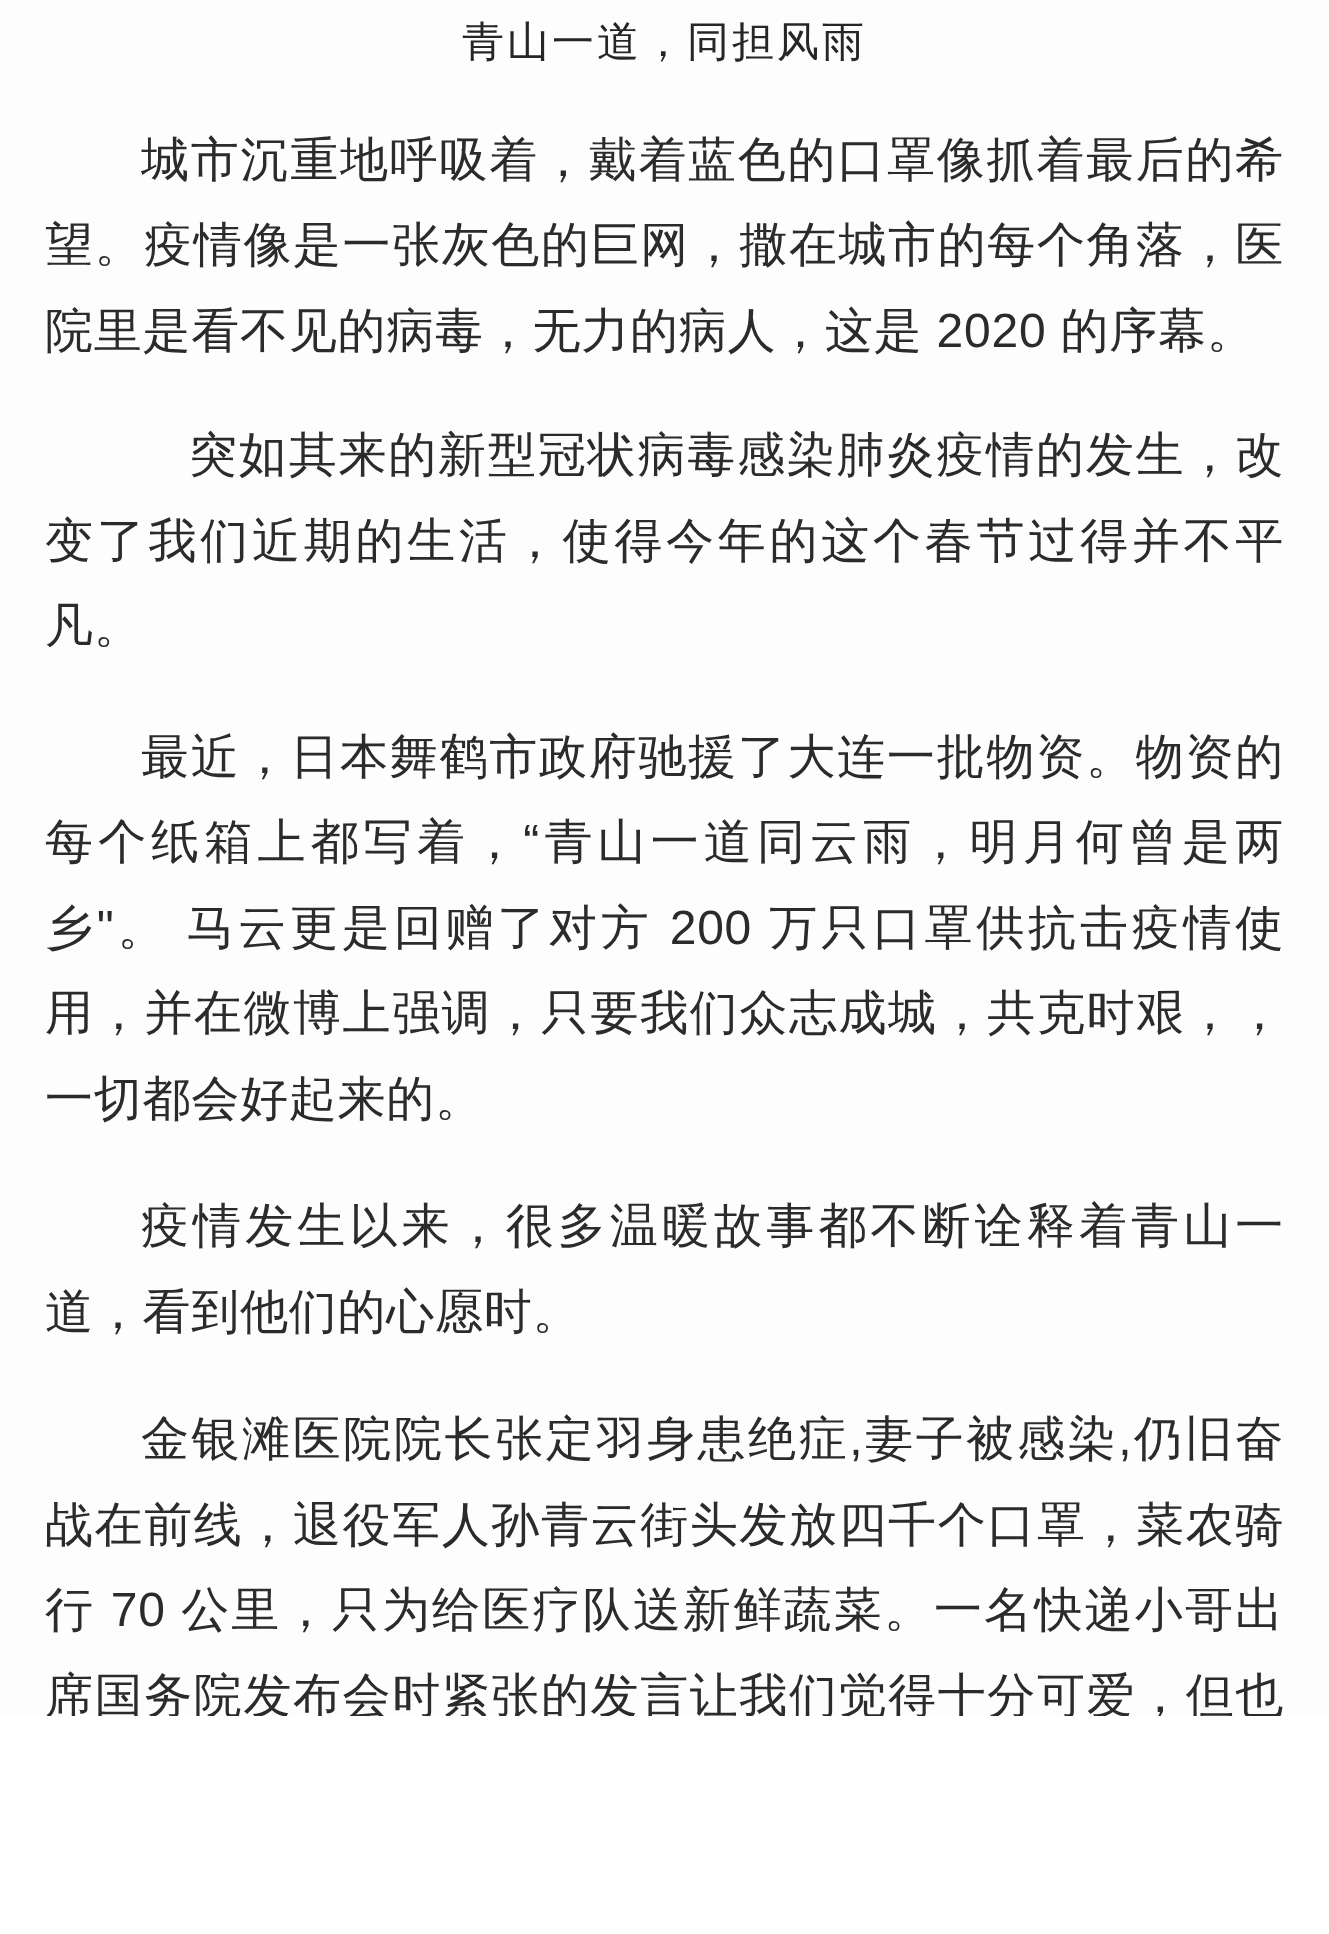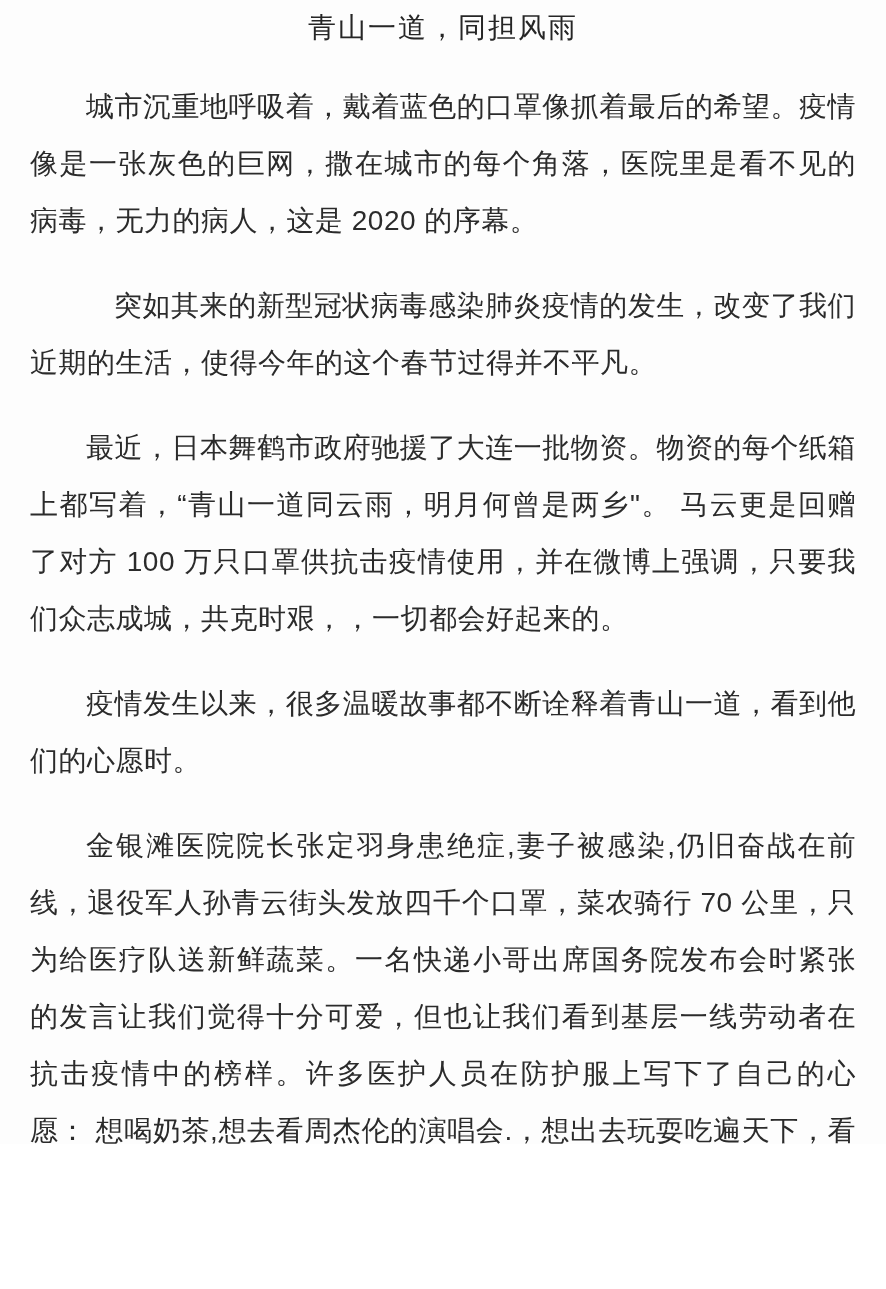--- a/index.html
+++ b/index.html
@@ -22,34 +22,34 @@
     margin: 0;
     font-size: 28px;
     font-weight: 400;
     line-height: 44px;
     text-align: center;
     letter-spacing: 2px;
     color: #262626;
   }
   .doc-body p.para {
     margin: 28px 0 0 0;
-    font-size: 28px;
+    font-size: 32px;
     font-weight: 300;
     line-height: 57px;
     letter-spacing: 0.5px;
     text-align: justify;
     text-justify: inter-character;
     color: #2b2b2b;
   }
 </style>
 </head>
 <body>
 
 <div class="page" style="background: rgb(253, 253, 253); color: rgb(43, 43, 43);">
   <h1 class="title">青山一道，同担风雨</h1>
   <div class="doc-body">
       <p class="para" style="text-indent: 2em;">城市沉重地呼吸着，戴着蓝色的口罩像抓着最后的希望。疫情像是一张灰色的巨网，撒在城市的每个角落，医院里是看不见的病毒，无力的病人，这是 2020 的序幕。</p>
-      <p class="para" style="text-indent: 3em;">突如其来的新型冠状病毒感染肺炎疫情的发生，改变了我们近期的生活，使得今年的这个春节过得并不平凡。</p>
-      <p class="para" style="text-indent: 2em;">最近，日本舞鹤市政府驰援了大连一批物资。物资的每个纸箱上都写着，“青山一道同云雨，明月何曾是两乡"。 马云更是回赠了对方 100 万只口罩供抗击疫情使用，并在微博上强调，只要我们众志成城，共克时艰，，一切都会好起来的。</p>
+      <p class="para" style="text-indent: 3em; font-family: Liberation Mono, monospace;">突如其来的新型冠状病毒感染肺炎疫情的发生，改变了我们近期的生活，使得今年的这个春节过得并不平凡。</p>
+      <p class="para" style="text-indent: 2em;">最近，日本舞鹤市政府驰援了大连一批物资。物资的每个纸箱上都写着，“青山一道同云雨，明月何曾是两乡"。 马云更是回赠了对方 200 万只口罩供抗击疫情使用，并在微博上强调，只要我们众志成城，共克时艰，，一切都会好起来的。</p>
       <p class="para" style="text-indent: 2em;">疫情发生以来，很多温暖故事都不断诠释着青山一道，看到他们的心愿时。</p>
       <p class="para" style="text-indent: 2em;">金银滩医院院长张定羽身患绝症,妻子被感染,仍旧奋战在前线，退役军人孙青云街头发放四千个口罩，菜农骑行 70 公里，只为给医疗队送新鲜蔬菜。一名快递小哥出席国务院发布会时紧张的发言让我们觉得十分可爱，但也让我们看到基层一线劳动者在抗击疫情中的榜样。许多医护人员在防护服上写下了自己的心愿： 想喝奶茶,想去看周杰伦的演唱会.，想出去玩耍吃遍天下，看到他们的心愿时，不禁让人心头泛酸。</p>
     </div>
 </div>
 
 </body></html>

